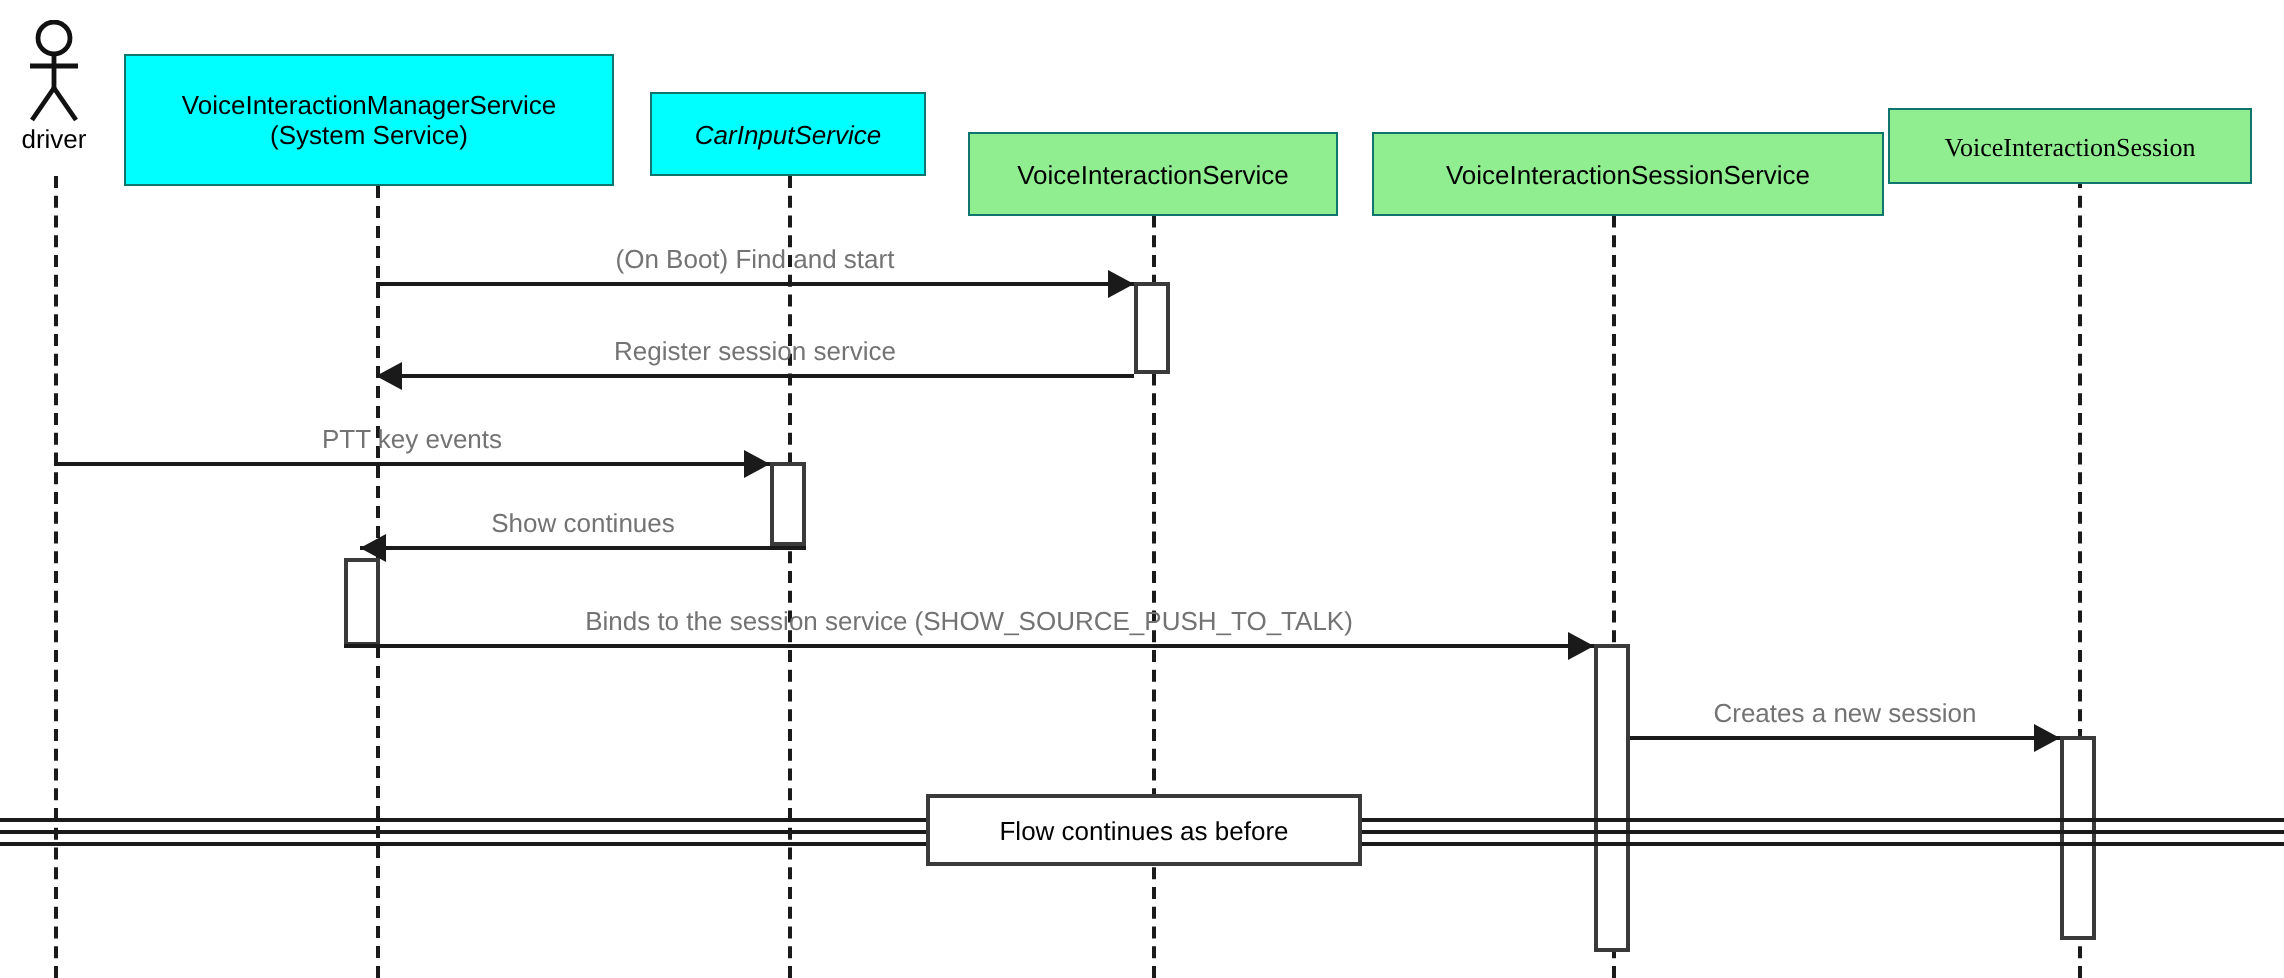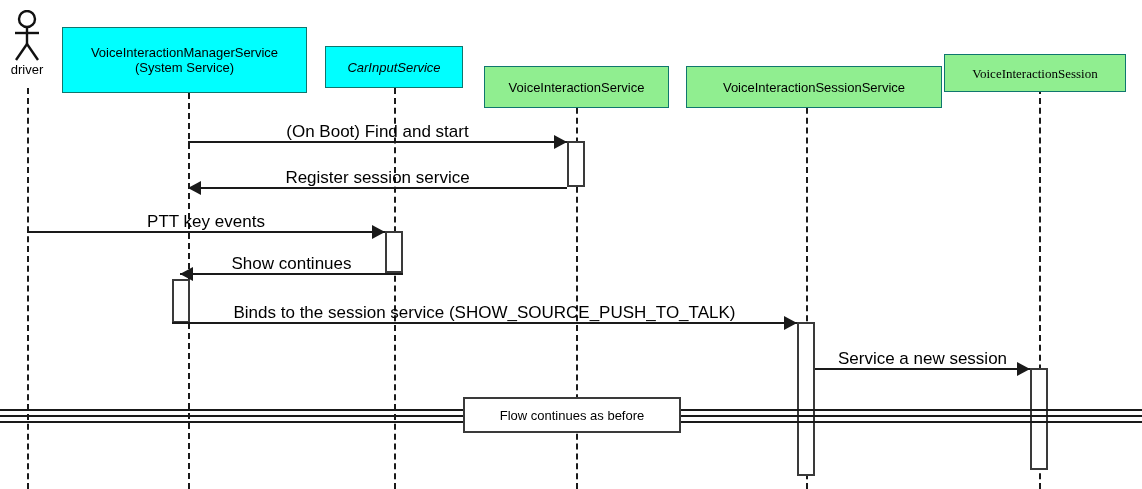--- a/index.html
+++ b/index.html
@@ -58,21 +58,21 @@
     position:absolute;
     width:0;height:0;
     border-top:7px solid transparent;
     border-bottom:7px solid transparent;
     z-index:5;
   }
   .ah-right{border-left:13px solid #1a1a1a;}
   .ah-left{border-right:13px solid #1a1a1a;}
   .msg-lbl{
     position:absolute;
-    font-size:17px;color:#000000;
+    font-size:13px;color:#737373;
     white-space:nowrap;
     text-align:center;
     z-index:5;
   }
   
   .brk{
     position:absolute;
     left:0;width:1142px;height:0;
     border-top:2px solid #1a1a1a;
     z-index:7;
@@ -138,20 +138,20 @@
     <div class="arrowhead ah-right" style="top: 225px; left: 372px;"></div>
     <div class="msg-lbl" style="left: 27px; width: 358px; top: 212px;">PTT key events</div>
     <div class="msg" style="left: 180px; top: 273px; width: 223px;"></div>
     <div class="arrowhead ah-left" style="top: 267px; left: 180px;"></div>
     <div class="msg-lbl" style="left: 180px; width: 223px; top: 254px;">Show continues</div>
     <div class="msg" style="left: 172px; top: 322px; width: 625px;"></div>
     <div class="arrowhead ah-right" style="top: 316px; left: 784px;"></div>
     <div class="msg-lbl" style="left: 172px; width: 625px; top: 303px;">Binds to the session service (SHOW_SOURCE_PUSH_TO_TALK)</div>
     <div class="msg" style="left: 815px; top: 368px; width: 215px;"></div>
     <div class="arrowhead ah-right" style="top: 362px; left: 1017px;"></div>
-    <div class="msg-lbl" style="left: 815px; width: 215px; top: 349px;">Service a new session</div>
+    <div class="msg-lbl" style="left: 815px; width: 215px; top: 349px;">Creates a new session</div>
     <div class="brk" style="top: 409px;"></div>
     <div class="brk" style="top: 415px;"></div>
     <div class="brk" style="top: 421px;"></div>
     <div class="note" style="left: 463px; top: 397px; width: 218px; height: 36px;">
       <span>Flow continues as before</span>
     </div>
   </div>
 
 </body></html>

